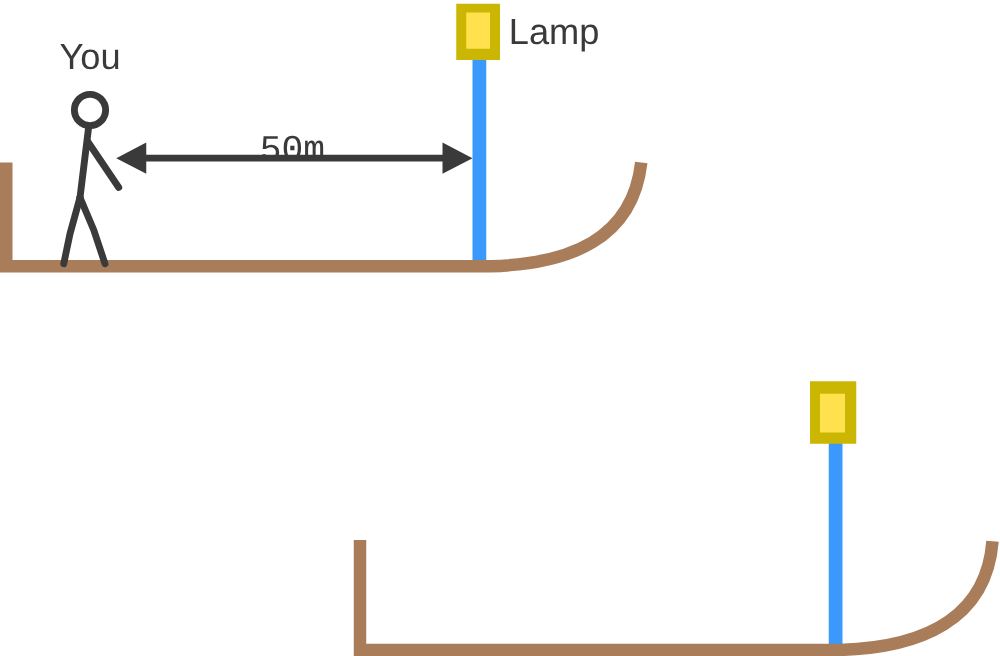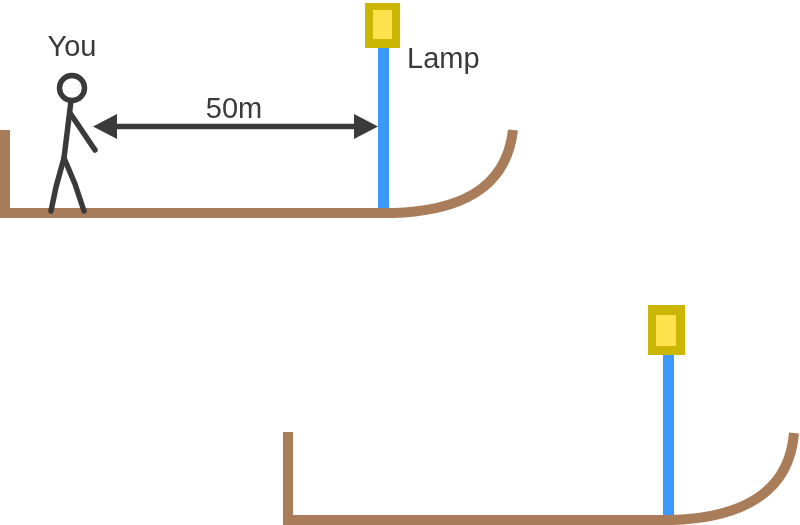--- a/index.html
+++ b/index.html
@@ -41,22 +41,22 @@
   .arrow-head { fill: var(--ink, #3A3A3A); }
   .label {
     position: absolute;
     color: var(--ink, #3A3A3A);
     font-size: 29px;
     line-height: 1;
     white-space: nowrap;
   }
   .label.centered { transform: translateX(-50%); }
   .you-label    { left: 72px;  top: 32px; }
-  .distance-label { left: 234px; top: 94px; }
-  .lamp-label   { left: 407px; top: 12px; margin-top: 32px; }
+  .distance-label { left: 234px; top: 106px; font-family: Liberation Mono, monospace; }
+  .lamp-label   { left: 407px; top: 12px; }
   .sister-label { left: 671px; top: 269px; }
 </style>
 </head>
 <body>
 
 <div class="stage">
 
   <svg class="diagram-svg" viewBox="0 0 800 525">
 
     <g>

